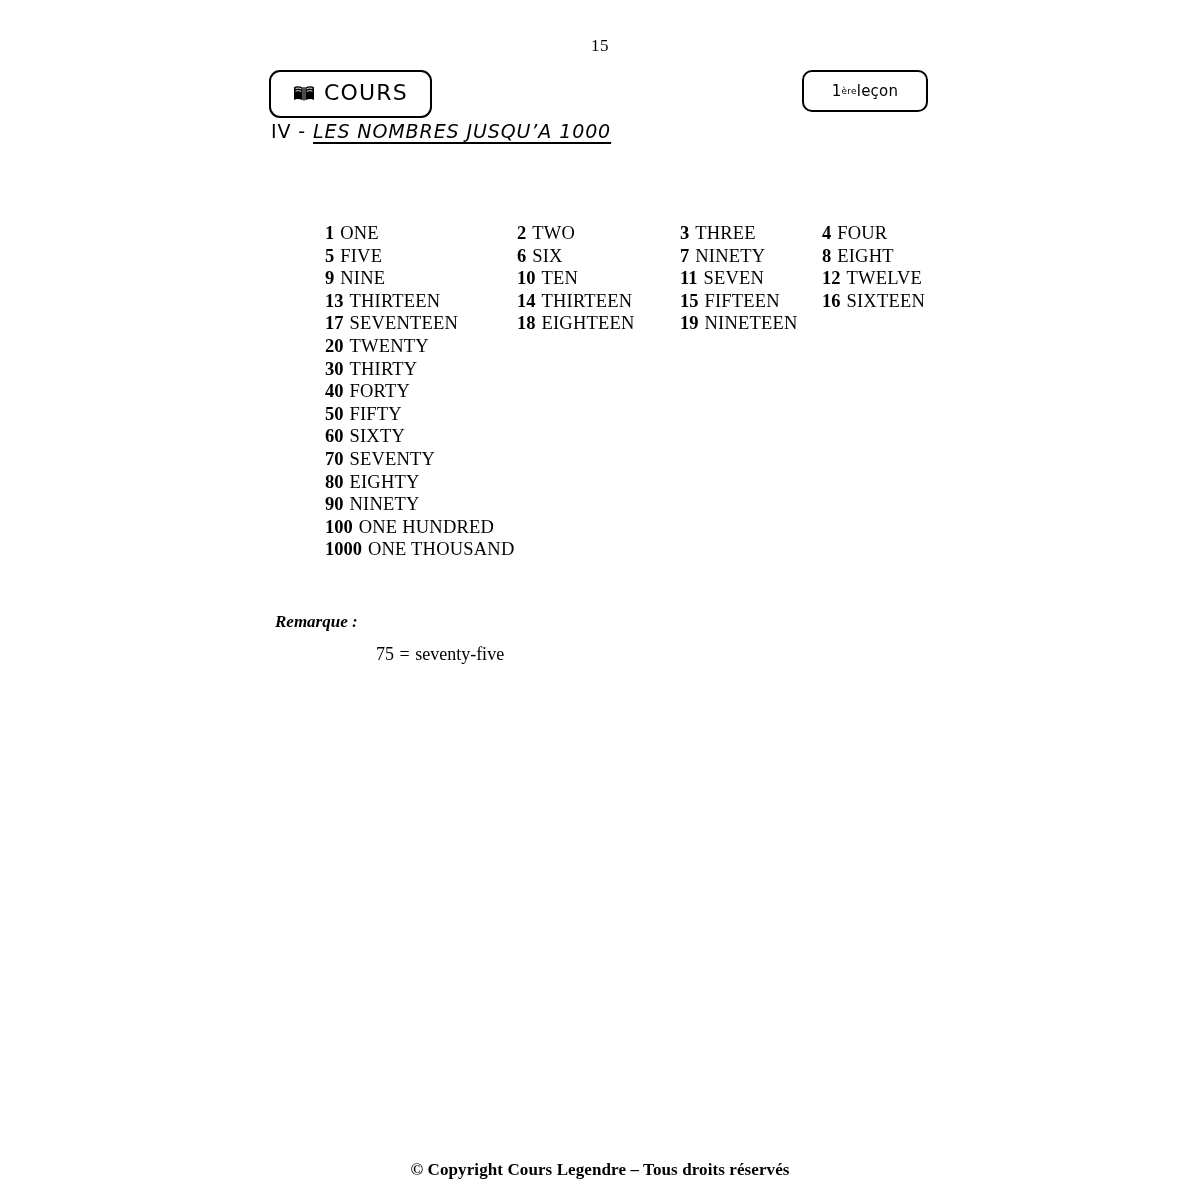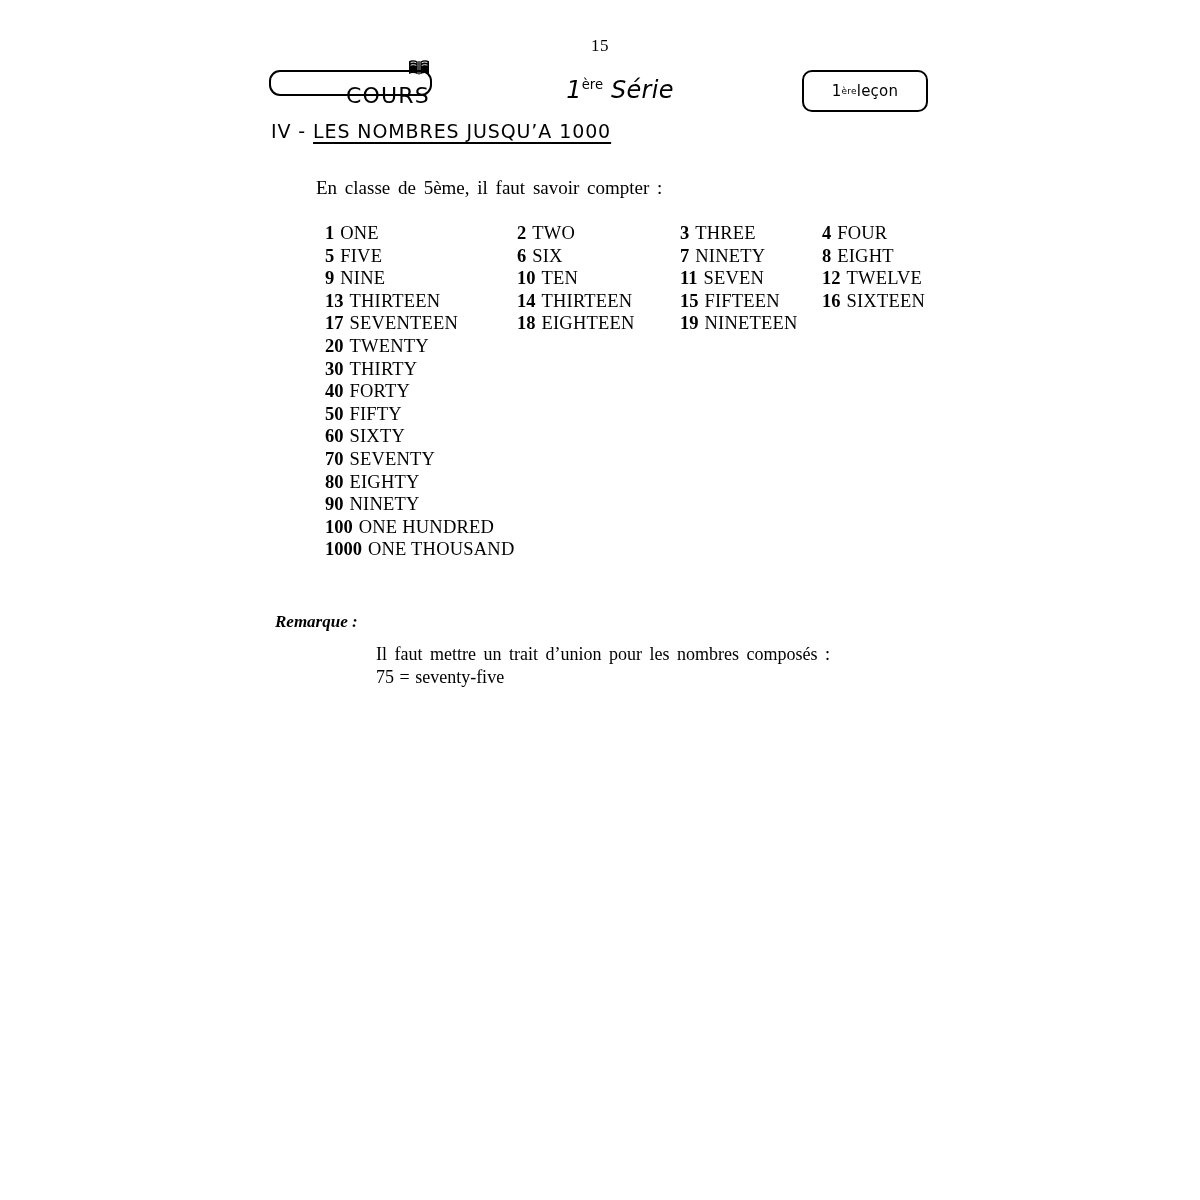--- a/index.html
+++ b/index.html
@@ -32,29 +32,28 @@
     font-size: 17px;
     letter-spacing: 0.5px;
   }
 
   
   .cours-box {
     position: absolute;
     left: 269px;
     top: 70px;
     width: 163px;
-    height: 26px;
+    height: 48px;
     border: 2.2px solid #000;
     border-radius: 11px;
     box-sizing: border-box;
     display: flex;
-    align-items: flex-end;
+    align-items: center;
     justify-content: center;
     gap: 9px;
-    flex-direction: column;
   }
   .book-icon {
     display: inline-block;
     line-height: 1;
     position: relative;
     top: 0px;
   }
   .book-icon svg { display: block; }
   .cours-label {
     font-family: "DejaVu Sans", "Liberation Sans", sans-serif;
@@ -114,20 +113,21 @@
     font-family: "DejaVu Sans", "Liberation Sans", sans-serif;
     font-size: 19px;
     letter-spacing: 0.9px;
     white-space: nowrap;
   }
   .section-heading .num { text-decoration: none; }
   .section-heading .title {
     text-decoration: underline;
     text-underline-offset: 4px;
     text-decoration-thickness: 1.6px;
+    font-style: italic;
   }
 
   
   .intro-line {
     position: absolute;
     left: 316px;
     top: 177px;
     font-size: 19px;
     word-spacing: 3px;
     white-space: nowrap;
@@ -213,35 +213,31 @@
         <rect x="10.3" y="2.1" width="1.4" height="13.4" fill="#000000"></rect>
         <path d="M2.6 3.6 C4.3 2.9 6.3 2.9 8.3 3.8" stroke="#ffffff" stroke-width="0.9" fill="none"></path>
         <path d="M2.6 6.2 C4.3 5.5 6.3 5.5 8.3 6.4" stroke="#ffffff" stroke-width="0.9" fill="none"></path>
         <path d="M13.7 3.8 C15.7 2.9 17.7 2.9 19.4 3.6" stroke="#ffffff" stroke-width="0.9" fill="none"></path>
         <path d="M13.7 6.4 C15.7 5.5 17.7 5.5 19.4 6.2" stroke="#ffffff" stroke-width="0.9" fill="none"></path>
       </svg>
     </span>
     <span class="cours-label">COURS</span>
   </div>
 
-  <div class="serie-title">
-    <span>1</span><sup>ère</sup><span> Série</span>
-  </div>
 
   <div class="lecon-box">
     <span>1</span>
       <sup>ère</sup>
       <span> leçon</span>
   </div>
 
   <div class="section-heading">
     <span class="num">IV - </span><span class="title">LES  NOMBRES JUSQU’A  1000</span>
   </div>
 
-  <div class="intro-line">En  classe  de  5ème,  il  faut  savoir  compter :</div>
 
   <div class="numbers">
     <div class="num-col c0">
         <div class="num-row"><span class="digits">1</span><span class="word">ONE</span></div>
         <div class="num-row"><span class="digits">5</span><span class="word">FIVE</span></div>
         <div class="num-row"><span class="digits">9</span><span class="word">NINE</span></div>
         <div class="num-row"><span class="digits">13</span><span class="word">THIRTEEN</span></div>
         <div class="num-row"><span class="digits">17</span><span class="word">SEVENTEEN</span></div>
         <div class="num-row"><span class="digits">20</span><span class="word">TWENTY</span></div>
         <div class="num-row"><span class="digits">30</span><span class="word">THIRTY</span></div>
@@ -271,18 +267,18 @@
     <div class="num-col c3">
         <div class="num-row"><span class="digits">4</span><span class="word">FOUR</span></div>
         <div class="num-row"><span class="digits">8</span><span class="word">EIGHT</span></div>
         <div class="num-row"><span class="digits">12</span><span class="word">TWELVE</span></div>
         <div class="num-row"><span class="digits">16</span><span class="word">SIXTEEN</span></div>
       </div>
   </div>
 
   <div class="remarque-label">Remarque :</div>
   <div class="remarque-body">
-    <div class="rline">Il  faut  mettre  un trait  d’union  pour  les  nombres  composés :</div>
     <div class="rline example">75 =  seventy-five</div>
   </div>
 
+  <div class="footer">© Copyright Cours Legendre – Tous droits réservés</div>
 
 </div>
 
 </body></html>

